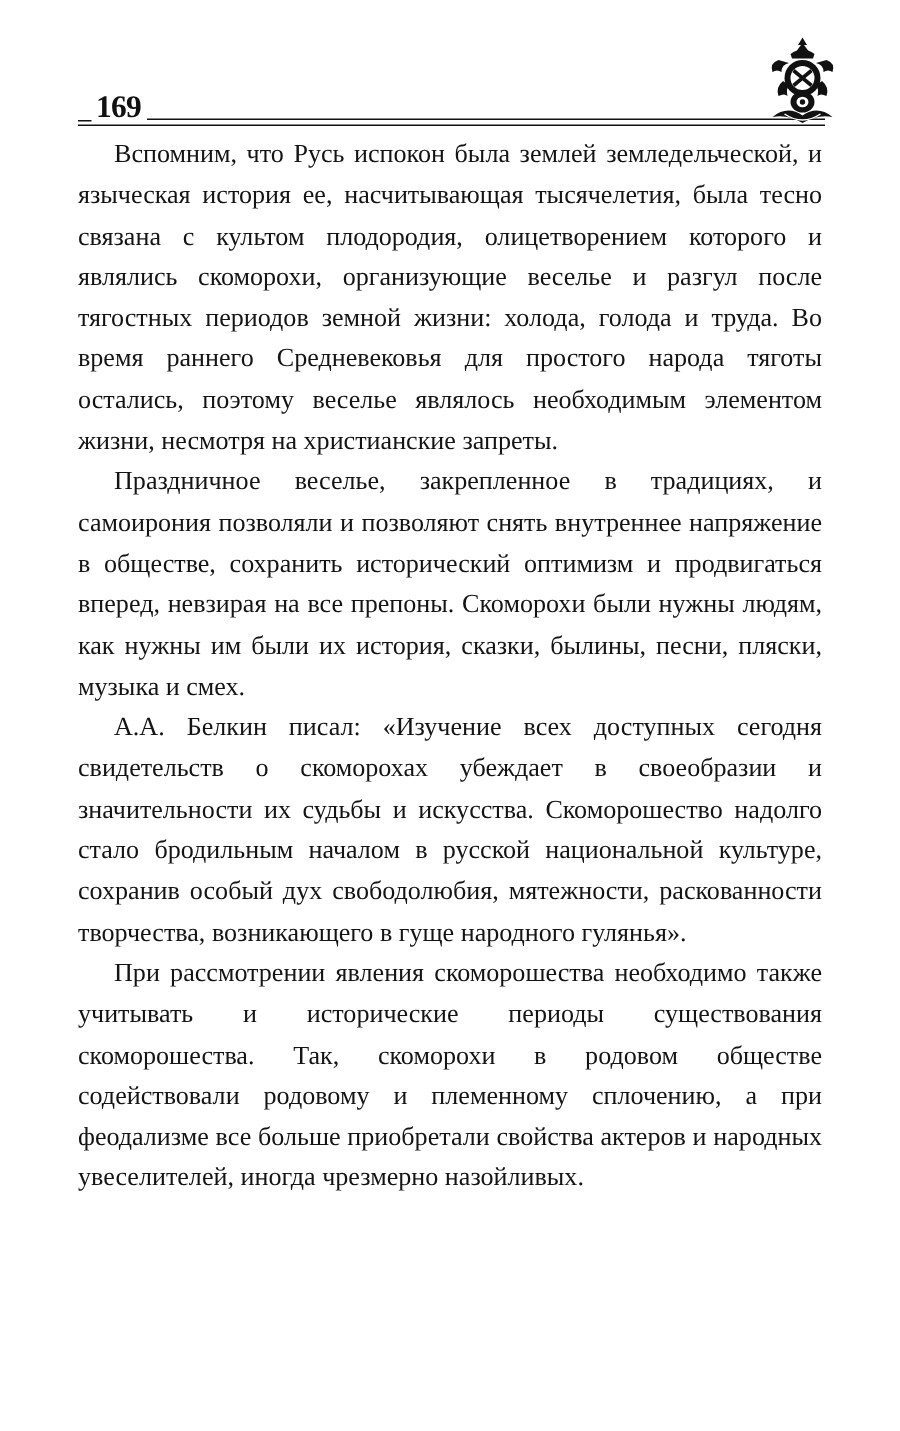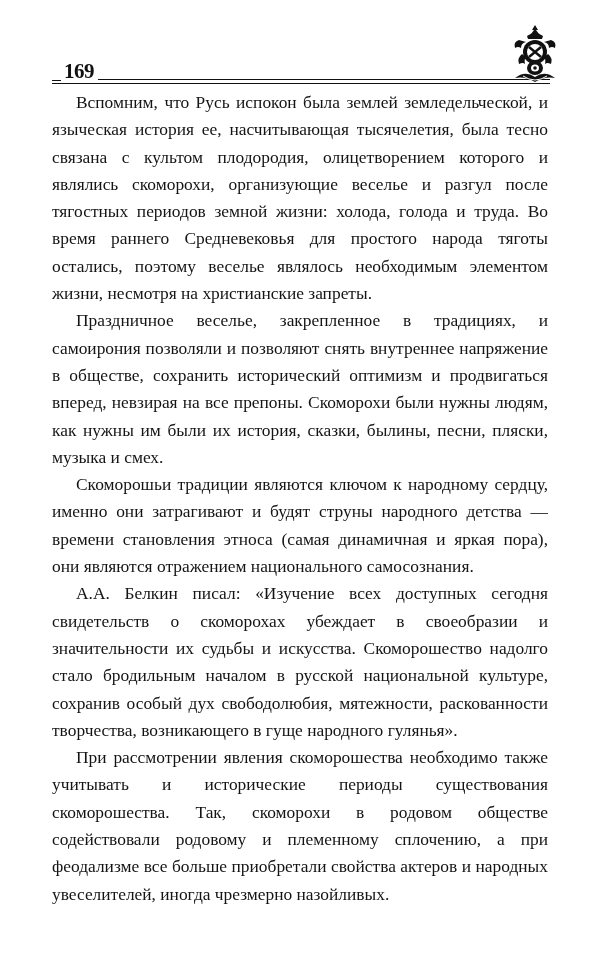--- a/index.html
+++ b/index.html
@@ -48,19 +48,18 @@
       <circle cx="26" cy="44" r="1.8" fill="#111"></circle>
 
       <path d="M6 54 Q16 46 26 53 Q36 46 46 54 Q36 52 26 58 Q16 52 6 54 Z" fill="#111"></path>
       <path d="M14 52 Q26 60 38 52" stroke="#fff" stroke-width="1" fill="none"></path>
     </svg>
   </div>
 
   <div class="body-text">
     <p class="para">Вспомним, что Русь испокон была землей земледельческой, и языческая история ее, насчитывающая тысячелетия, была тесно связана с культом плодородия, олицетворением которого и являлись скоморохи, организующие веселье и разгул после тягостных периодов земной жизни: холода, голода и труда. Во время раннего Средневековья для простого народа тяготы остались, поэтому веселье являлось необходимым элементом жизни, несмотря на христианские запреты.</p>
     <p class="para">Праздничное веселье, закрепленное в традициях, и самоирония позволяли и позволяют снять внутреннее напряжение в обществе, сохранить исторический оптимизм и продвигаться вперед, невзирая на все препоны. Скоморохи были нужны людям, как нужны им были их история, сказки, былины, песни, пляски, музыка и смех.</p>
-    <p class="para">Скоморошьи традиции являются ключом к народному сердцу, именно они затрагивают и будят струны народного детства — времени становления этноса (самая динамичная и яркая пора), они являются отражением национального самосознания.</p>
     <p class="para">А.А. Белкин писал: «Изучение всех доступных сегодня свидетельств о скоморохах убеждает в своеобразии и значительности их судьбы и искусства. Скоморошество надолго стало бродильным началом в русской национальной культуре, сохранив особый дух свободолюбия, мятежности, раскованности творчества, возникающего в гуще народного гулянья».</p>
     <p class="para">При рассмотрении явления скоморошества необходимо также учитывать и исторические периоды существования скоморошества. Так, скоморохи в родовом обществе содействовали родовому и племенному сплочению, а при феодализме все больше приобретали свойства актеров и народных увеселителей, иногда чрезмерно назойливых.</p>
 
   </div>
 
 </div>
 
 </body></html>

